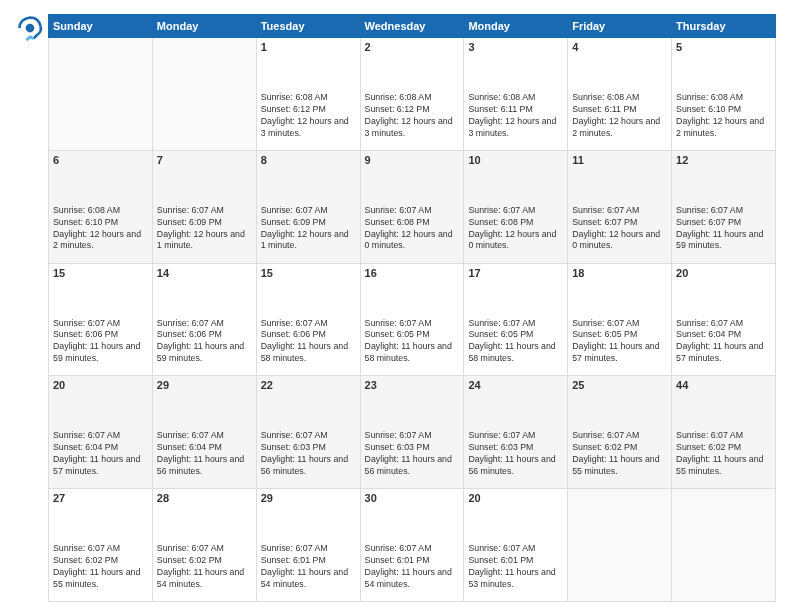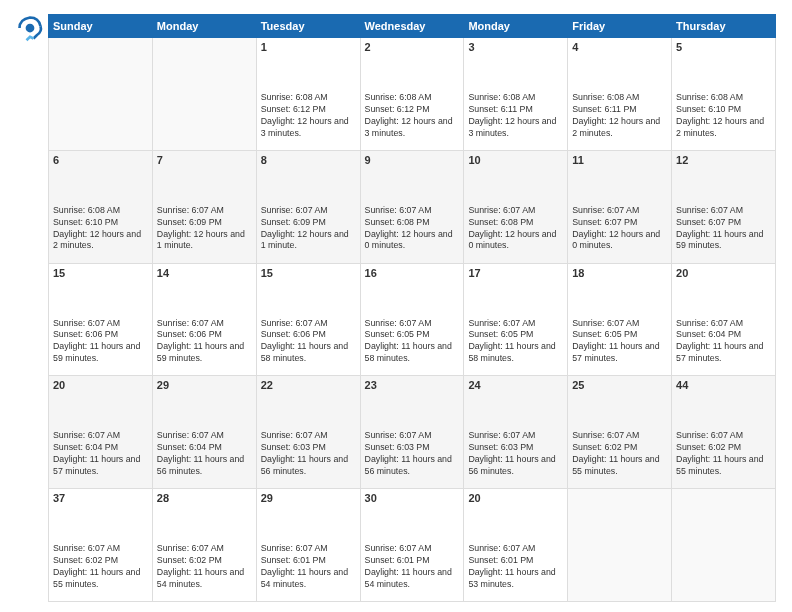--- a/index.html
+++ b/index.html
@@ -294,21 +294,21 @@
           </td>
           <td>
             <span class="day-num">44</span>
             <div class="day-info" style="white-space: pre-line;">Sunrise: 6:07 AM
 Sunset: 6:02 PM
 Daylight: 11 hours and 55 minutes.</div>
           </td>
         </tr>
         <tr>
           <td>
-            <span class="day-num">37</span>
+            <span class="day-num">27</span>
             <div class="day-info" style="white-space: pre-line;">Sunrise: 6:07 AM
 Sunset: 6:02 PM
 Daylight: 11 hours and 55 minutes.</div>
           </td>
           <td>
             <span class="day-num">28</span>
             <div class="day-info" style="white-space: pre-line;">Sunrise: 6:07 AM
 Sunset: 6:02 PM
 Daylight: 11 hours and 54 minutes.</div>
           </td>

